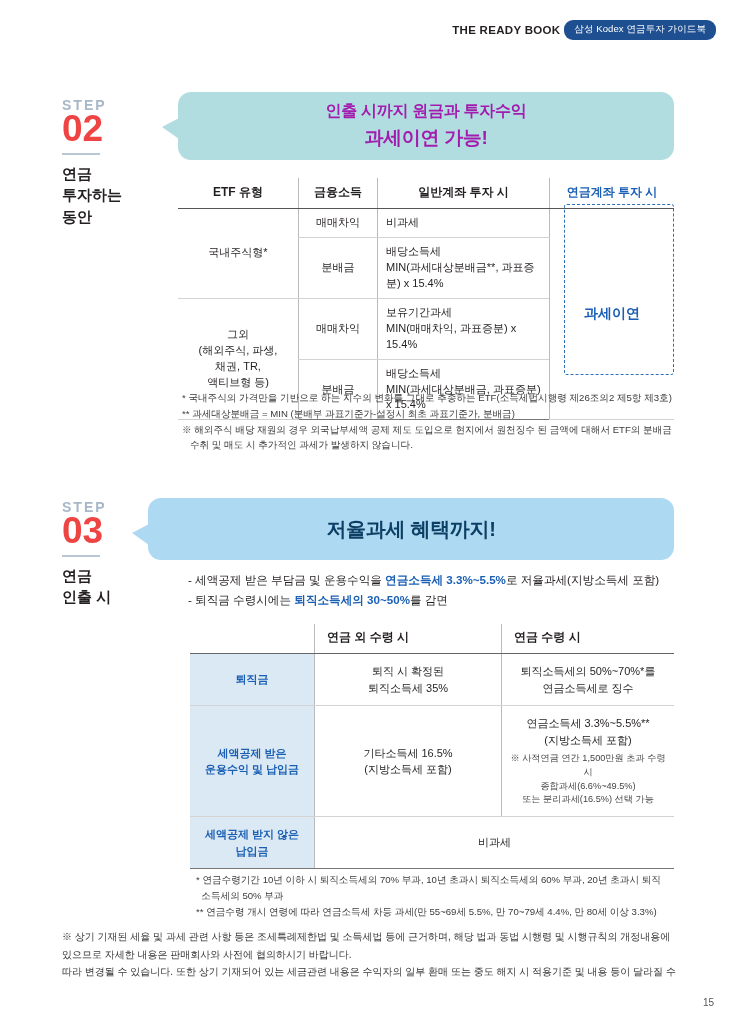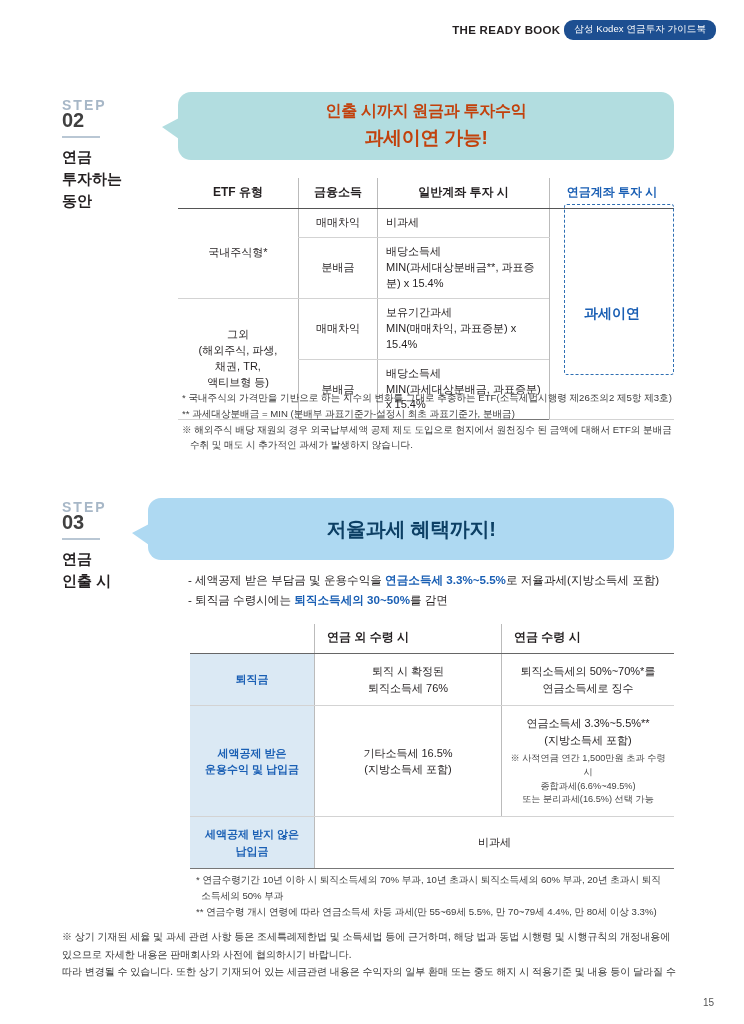--- a/index.html
+++ b/index.html
@@ -47,22 +47,22 @@
     width: 110px;
   }
   .step-label .step-word {
     font-size: 14px;
     color: #a7b7c7;
     letter-spacing: 2px;
     font-weight: bold;
     line-height: 1.1;
   }
   .step-label .step-num {
-    font-size: 20px;
-    color: #404040;
+    font-size: 37px;
+    color: #ef4444;
     font-weight: bold;
     line-height: 0.95;
     margin-top: -2px;
   }
   .step-label .step-rule {
     width: 38px;
     height: 2px;
     background: #b9c7d4;
     margin: 6px 0 8px 0;
   }
@@ -105,21 +105,21 @@
   }
 
   #bubble-step2 {
     left: 178px;
     top: 92px;
     width: 496px;
     height: 68px;
     background: #b2dde0;
     color: #b2dde0;
   }
-  #bubble-step2 .line1, #bubble-step2 .line2 { color: #c2410c; }
+  #bubble-step2 .line1, #bubble-step2 .line2 { color: #a21caf; }
 
   #bubble-step3 {
     left: 148px;
     top: 498px;
     width: 526px;
     height: 62px;
     background: #aed9f2;
     color: #aed9f2;
   }
   #bubble-step3 .line2 { color: #0c3f64; font-size: 20px; margin-top: 0; }
@@ -361,21 +361,21 @@
       <tr>
     <th class="hdr2" style="width:108px;"></th>
     <th class="hdr2 cell-div" style="width:170px;">연금 외 수령 시</th>
     <th class="hdr2 cell-div">연금 수령 시</th>
   </tr>
 
   <tr>
     <td class="rowhdr">퇴직금</td>
     <td class="cell-div">
       <div>퇴직 시 확정된</div>
-      <div>퇴직소득세 76%</div>
+      <div>퇴직소득세 35%</div>
     </td>
     <td class="cell-div">
       <div>퇴직소득세의 50%~70%*를</div>
       <div>연금소득세로 징수</div>
     </td>
   </tr>
 
   <tr>
     <td class="rowhdr">
       <div>세액공제 받은</div>

